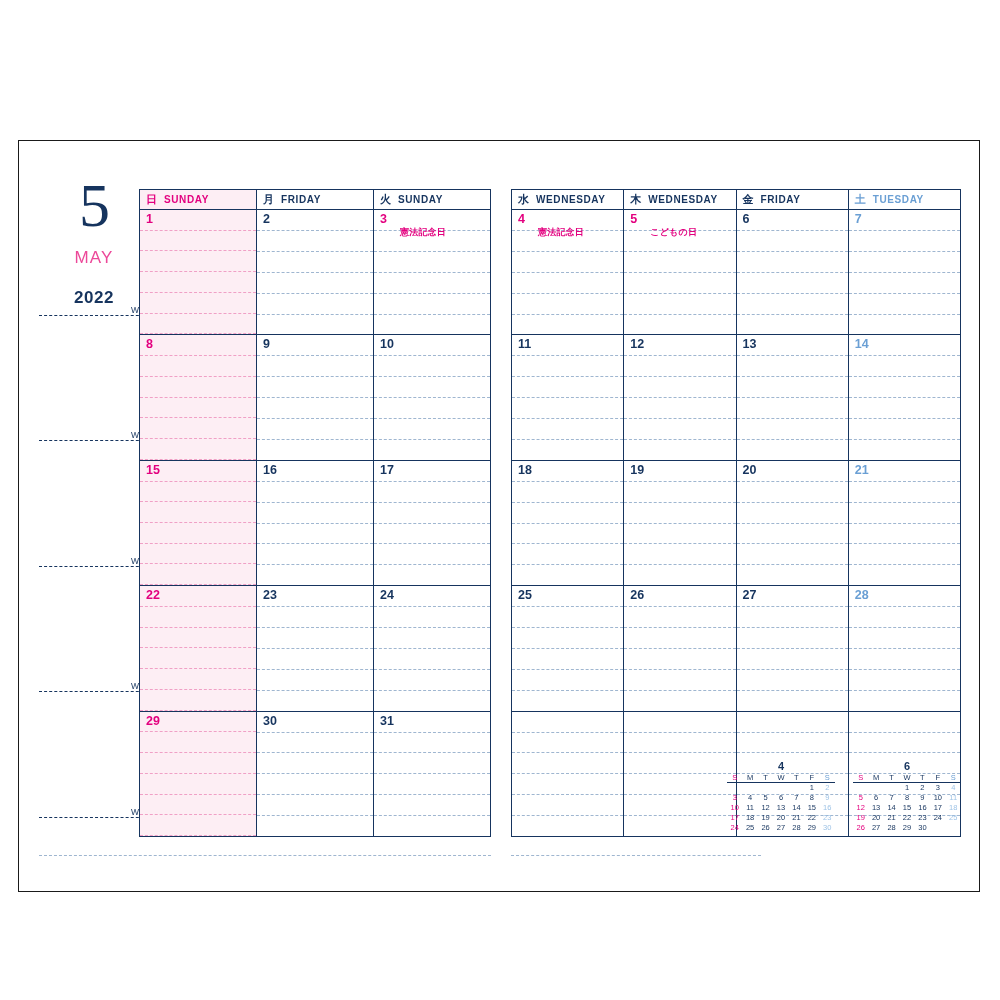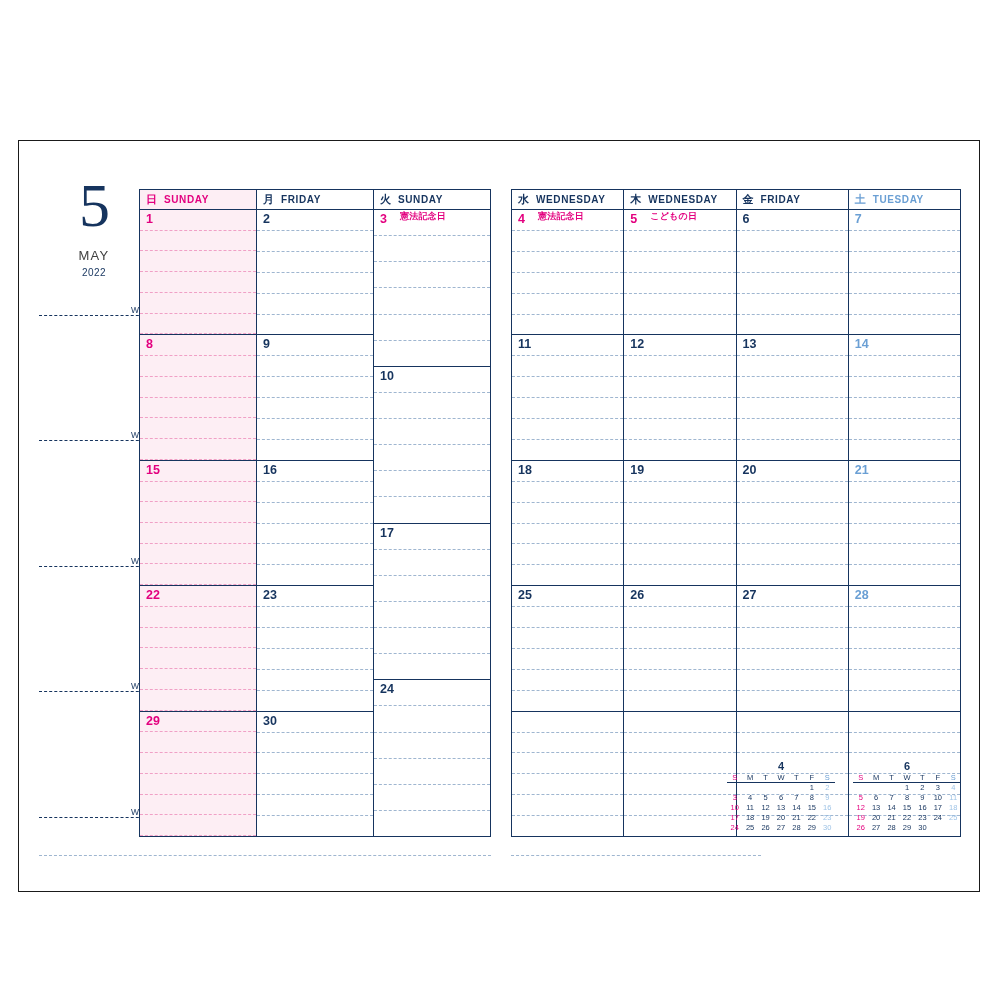--- a/index.html
+++ b/index.html
@@ -35,30 +35,31 @@
   }
   .month-num {
     font-family: "Liberation Serif", serif;
     font-size: 62px;
     line-height: 58px;
     font-weight: 400;
     color: #16345e;
     letter-spacing: -1px;
   }
   .month-name {
-    font-size: 13px;
+    font-size: 17px;
     letter-spacing: 1.2px;
-    color: #404040;
+    color: #ec4899;
     margin-top: 14px;
   }
   .month-year {
-    font-size: 10px;
+    font-size: 17px;
     color: #16345e;
-    margin-top: 4px;
+    margin-top: 20px;
     letter-spacing: 0.5px;
+    font-weight: bold;
   }
 
   
   .week-rail {
     position: absolute;
     left: 20px;
     top: 40px;
     width: 110px;
     height: 660px;
   }
@@ -135,21 +136,21 @@
     line-height: 12px;
     z-index: 2;
   }
   .daynum.sun { color: #e3007f; }
   .daynum.sat { color: #6a9fd4; }
   .daynum.wd  { color: #16345e; }
 
   .holiday {
     position: absolute;
     left: 26px;
-    top: 0;
+    top: 16px;
     font-size: 9px;
     color: #e3007f;
     font-weight: bold;
     letter-spacing: 0.2px;
     z-index: 2;
   }
 
   
   .rules {
     position: absolute;
@@ -412,20 +413,31 @@
           <div class="rules">
             <div class="r"></div>
             <div class="r"></div>
             <div class="r"></div>
             <div class="r"></div>
             <div class="r"></div>
             <div class="r"></div>
           </div>
           <div class="daynum wd">24</div>
         </div>
+        <div class="band">
+          <div class="rules">
+            <div class="r"></div>
+            <div class="r"></div>
+            <div class="r"></div>
+            <div class="r"></div>
+            <div class="r"></div>
+            <div class="r"></div>
+          </div>
+          <div class="daynum wd">31</div>
+        </div>
       </div>
     </div>
 
   <div class="grid right" id="grid-right">
       <div class="col">
         <div class="col-head dow-wd">
           <span class="dow-jp">水</span>
           <span class="dow-en">WEDNESDAY</span>
         </div>
         <div class="band">

